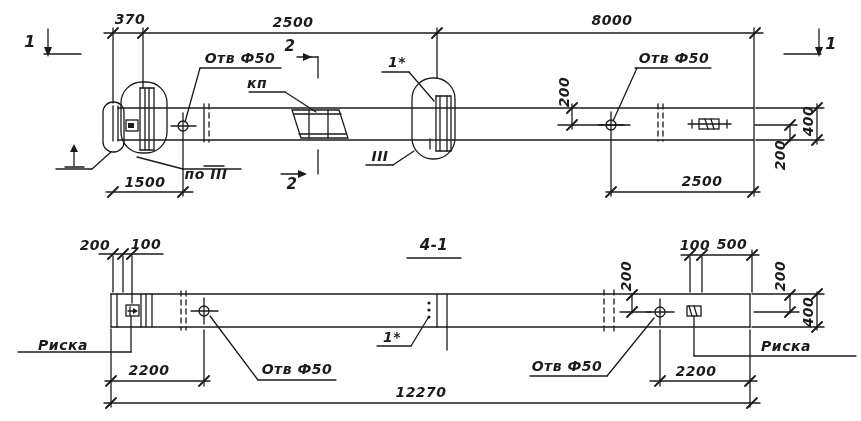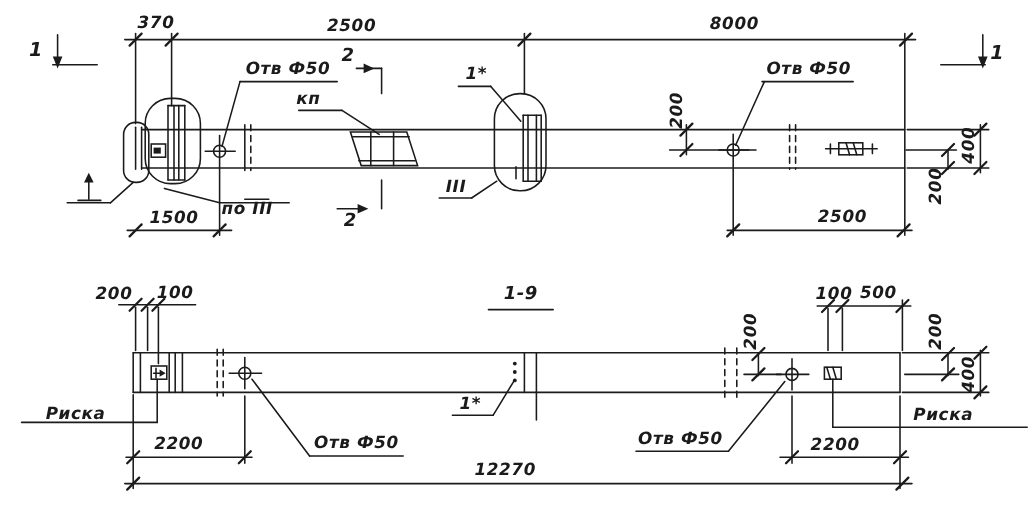--- a/index.html
+++ b/index.html
@@ -268,21 +268,21 @@
 <div class="lbl md" style="left:292px;top:184px">2</div>
 <div class="lbl" style="left:206px;top:174px">по III</div>
 <div class="lbl" style="left:380px;top:156px">III</div>
 <div class="lbl" style="left:145px;top:182px">1500</div>
 <div class="lbl rot" style="left:564px;top:92px">200</div>
 <div class="lbl" style="left:674px;top:58px">Отв Ф50</div>
 <div class="lbl" style="left:702px;top:181px">2500</div>
 <div class="lbl rot" style="left:780px;top:155px">200</div>
 <div class="lbl rot" style="left:808px;top:121px">400</div>
 
-<div class="lbl md" style="left:434px;top:245px">1-9</div>
+<div class="lbl md" style="left:434px;top:245px">4-1</div>
 <div class="lbl" style="left:95px;top:245px">200</div>
 <div class="lbl" style="left:146px;top:244px">100</div>
 <div class="lbl" style="left:63px;top:345px">Риска</div>
 <div class="lbl" style="left:149px;top:370px">2200</div>
 <div class="lbl" style="left:297px;top:369px">Отв Ф50</div>
 <div class="lbl" style="left:392px;top:337px">1*</div>
 <div class="lbl rot" style="left:626px;top:276px">200</div>
 <div class="lbl" style="left:567px;top:366px">Отв Ф50</div>
 <div class="lbl" style="left:695px;top:245px">100</div>
 <div class="lbl" style="left:732px;top:244px">500</div>

